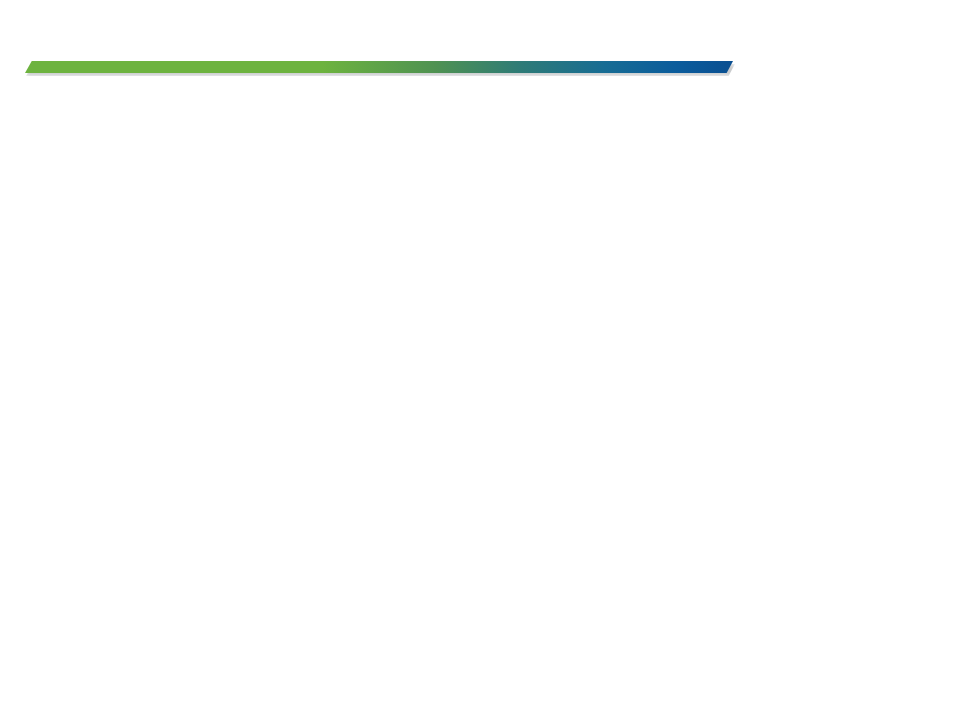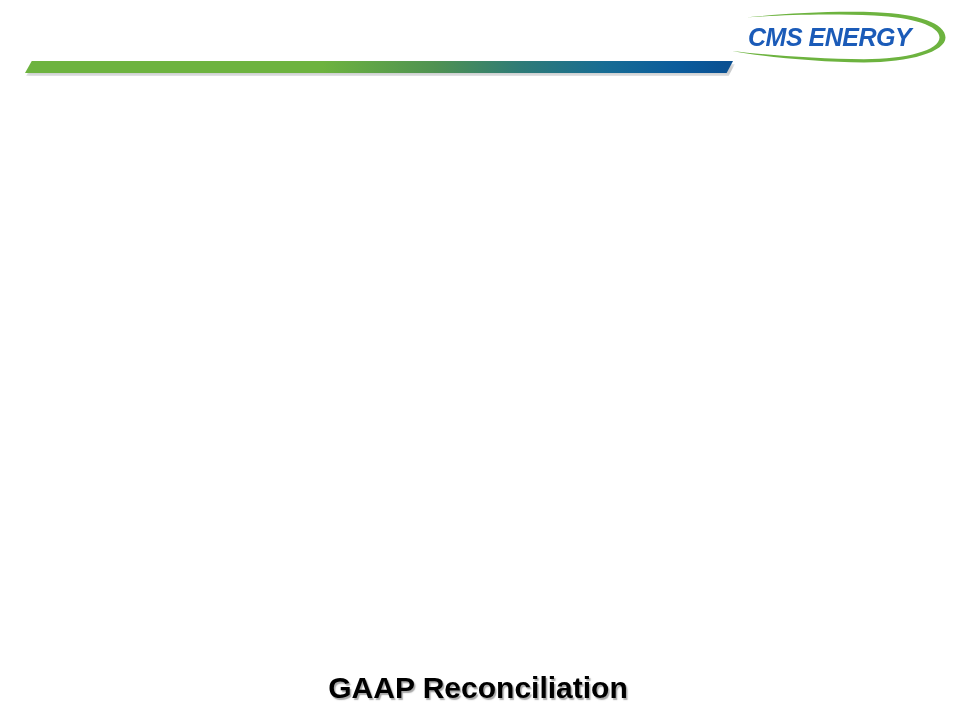--- a/index.html
+++ b/index.html
@@ -111,44 +111,17 @@
 </head>
 <body>
 
 <div class="slide">
 
   <div class="header-band">
     <div class="accent-bar-shadow"></div>
     <div class="accent-bar"></div>
   </div>
 
-  <div class="logo">
-    <svg viewBox="0 0 240 62" xmlns="http://www.w3.org/2000/svg">
-      <defs>
-        <clipPath id="swooshClip">
-          <rect x="0" y="0" width="240" height="62"></rect>
-        </clipPath>
-      </defs>
-
-      <g clip-path="url(#swooshClip)">
-        <path d="M 231.5 31.5
-                 C 231.5 45.8 196.0 56.4 150.0 56.4
-                 C 104.0 56.4 50.0 51.0 18.0 45.0
-                 C 52.0 49.0 104.0 53.2 150.0 53.2
-                 C 193.0 53.2 225.5 44.2 225.5 31.5
-                 C 225.5 20.0 199.0 11.5 160.0 9.6
-                 C 113.0 7.2 60.0 9.0 28.0 12.0
-                 C 62.0 8.0 115.0 4.6 162.0 6.2
-                 C 205.0 7.8 231.5 17.5 231.5 31.5
-                 Z" fill="#6DB33F"></path>
-      </g>
-
-      <text class="logo-wordmark" x="34" y="40" fill="#1B5BB8">CMS ENERGY</text>
-    </svg>
-  </div>
 
   <div style="position:absolute;left:0;top:95px;width:960px;height:560px;"></div>
 
-  <div class="title-wrap">
-    <div class="slide-title">GAAP Reconciliation</div>
-  </div>
 
 </div>
 
 </body></html>

